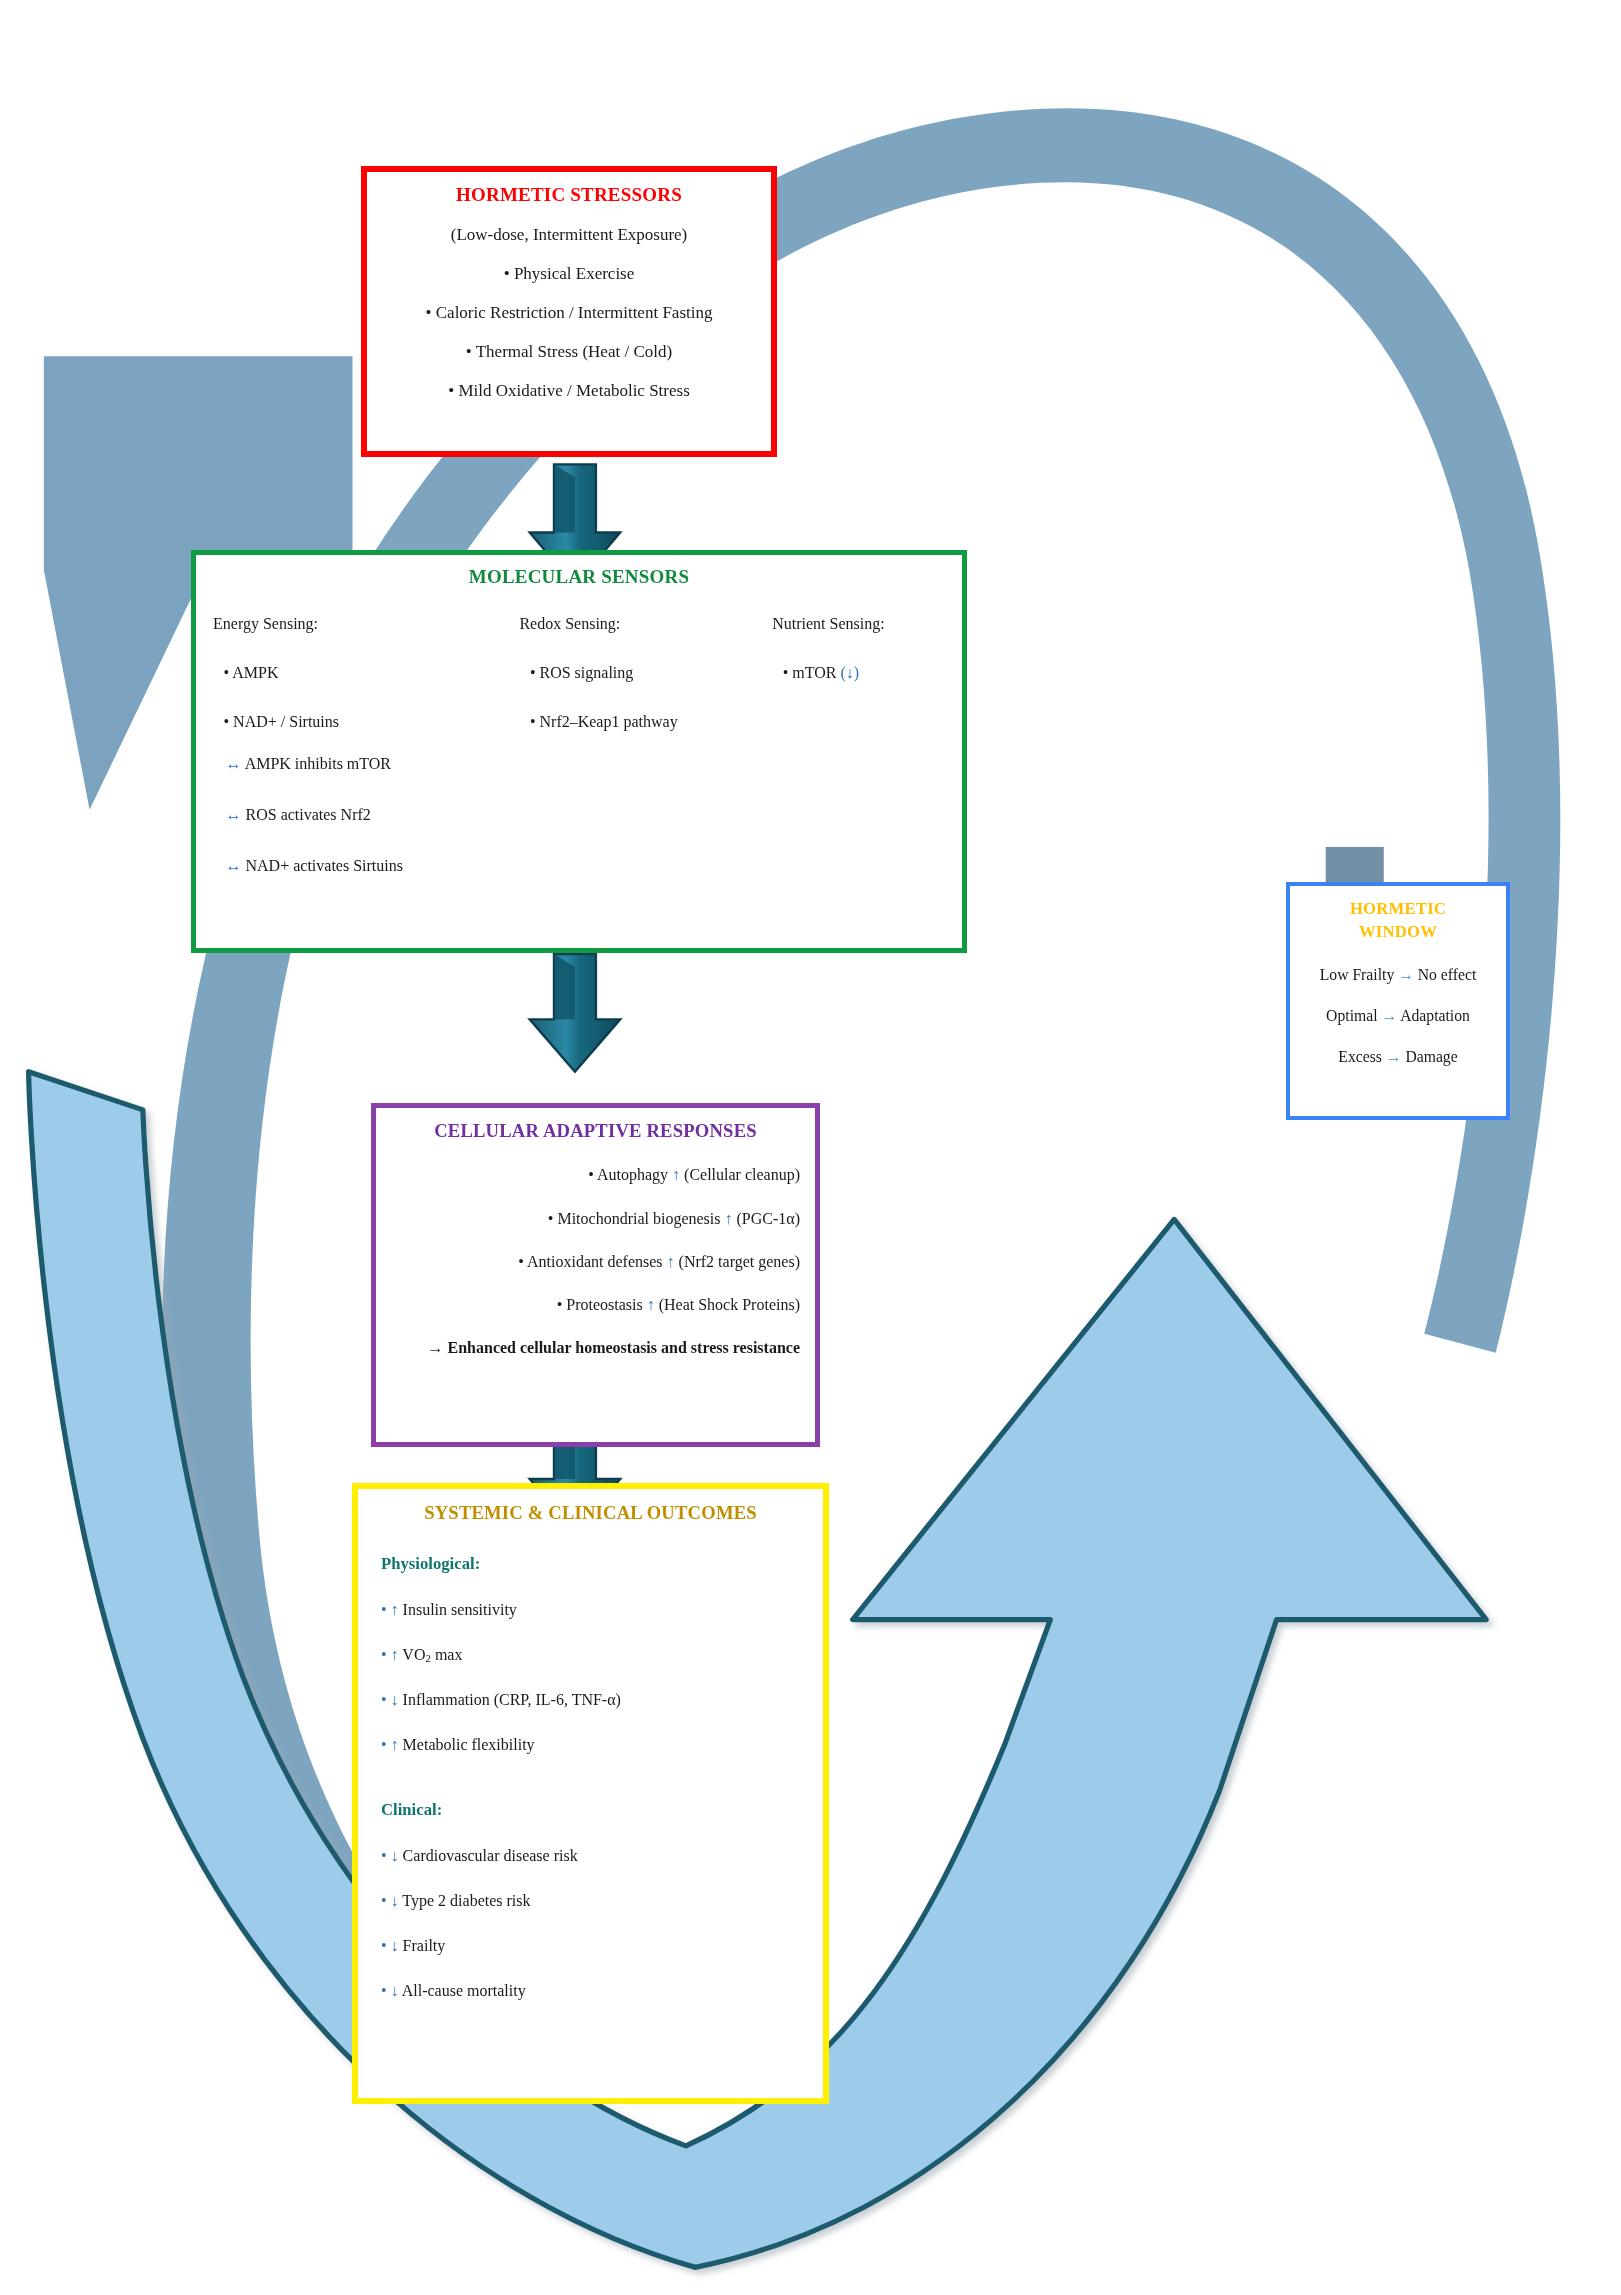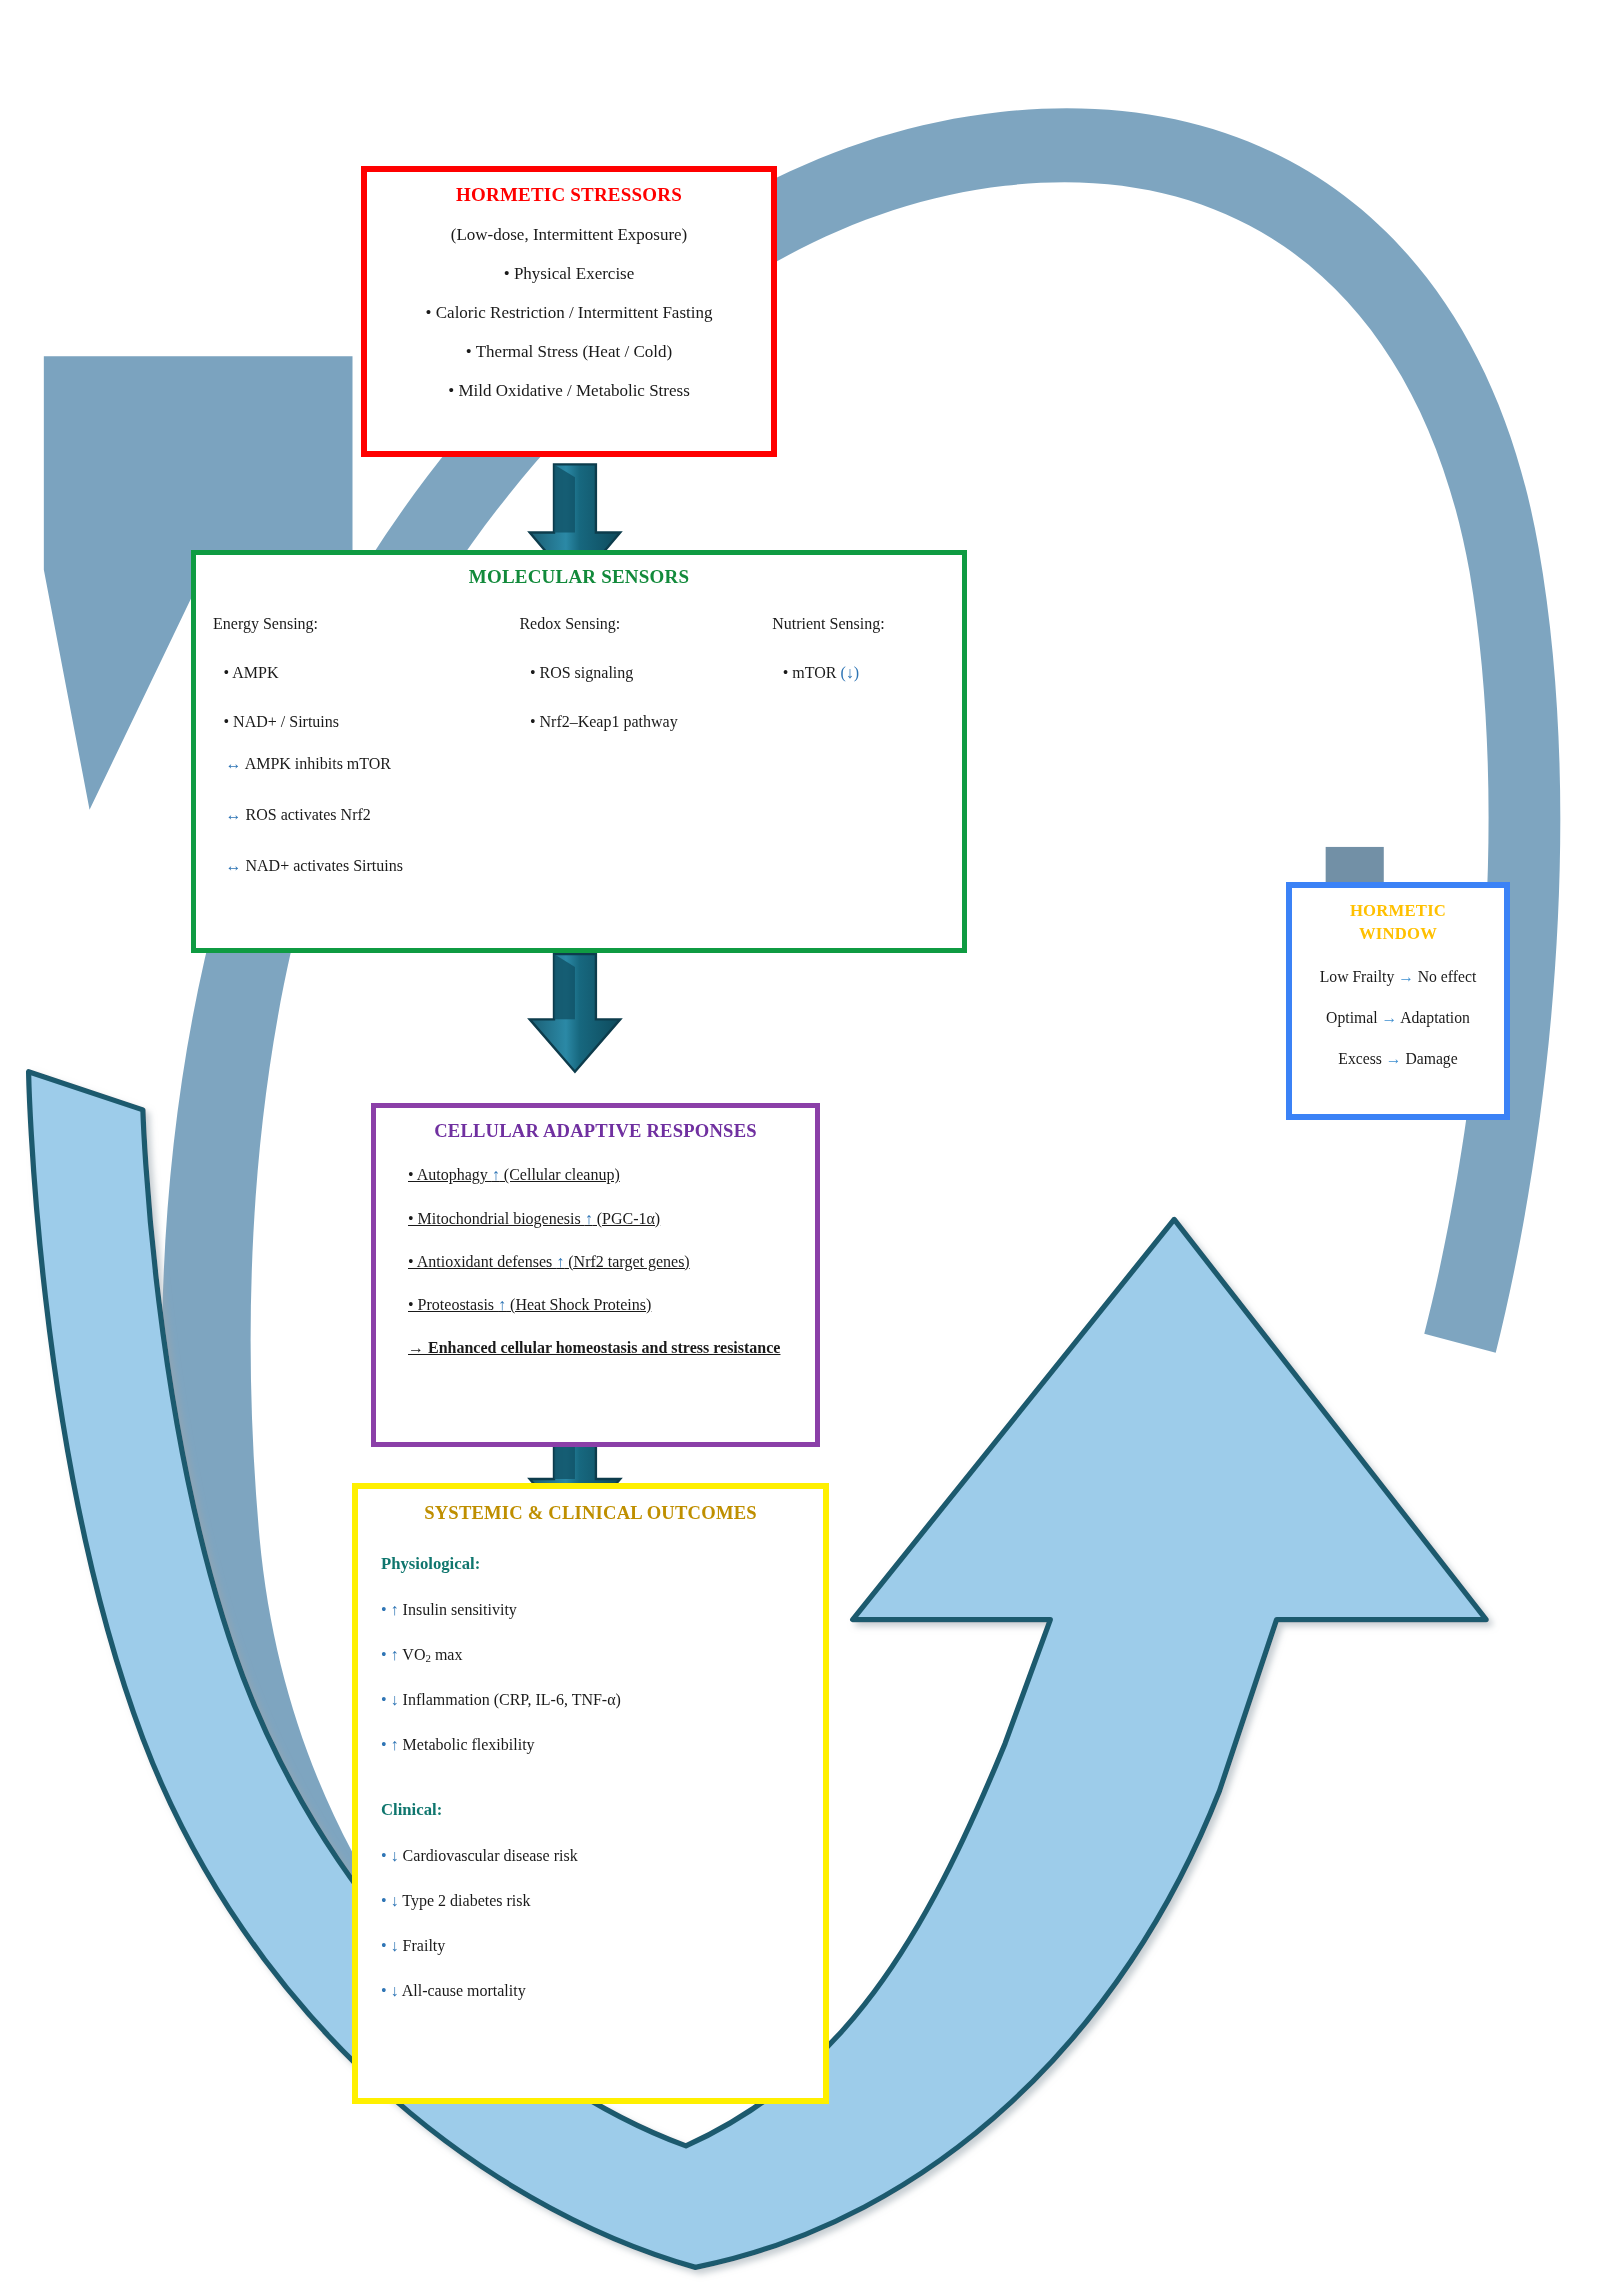--- a/index.html
+++ b/index.html
@@ -36,36 +36,36 @@
   .bidi{color:#2f75b5;font-weight:bold;}
   .dn{color:#2f75b5;}
 
   
   #box-adaptive{
     left:371px; top:1071px; width:449px; height:344px;
     border:5.2px solid #8B3FA8;
     margin-top:32px;
   }
   #box-adaptive .title{color:#7030A0;font-size:18.6px;margin-top:12.4px;}
-  #box-adaptive .line{text-align:left;font-size:16px;color:#1a1a1a;margin-top:22px;line-height:1.32;padding:0 32px;text-decoration:underline;}
+  #box-adaptive .line{text-align:right;font-size:16px;color:#1a1a1a;margin-top:22px;line-height:1.32;padding:0 15px;}
   #box-adaptive .line.bold{font-weight:bold;}
 
   
   #box-outcomes{
     left:352px; top:1483px; width:477px; height:621px;
     border:6.2px solid #FFF000;
   }
   #box-outcomes .title{color:#BF8F00;font-size:18.6px;margin-top:13.3px;}
   #box-outcomes .sub{font-weight:bold;font-size:16.7px;color:#0f766e;margin:29.5px 0 0 23px;}
   #box-outcomes .bi{font-size:16px;color:#1a1a1a;margin:27px 0 0 23px;}
 
   
   #box-window{
     left:1286px; top:882px; width:224px; height:238px;
-    border:6px solid #3b82f6;
+    border:4px solid #3b82f6;
   }
   #box-window .title{color:#FFC000;font-size:16.7px;margin-top:12.4px;line-height:1.34;}
   #box-window .wline{text-align:center;font-size:15.7px;color:#1a1a1a;margin-top:23px;}
   #box-window .ar{color:#3f8fd0;}
 
   sub{font-size:0.68em;vertical-align:-0.22em;}
 </style>
 </head>
 <body>
 

